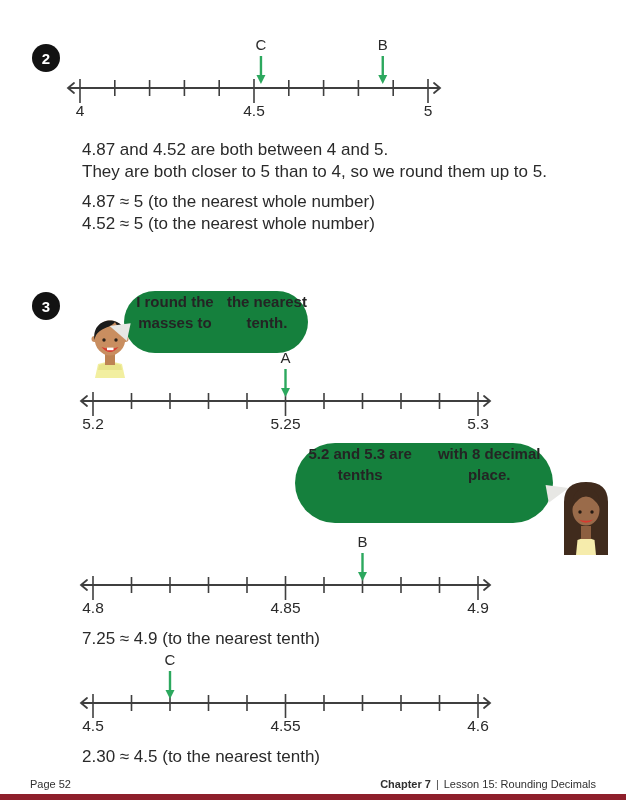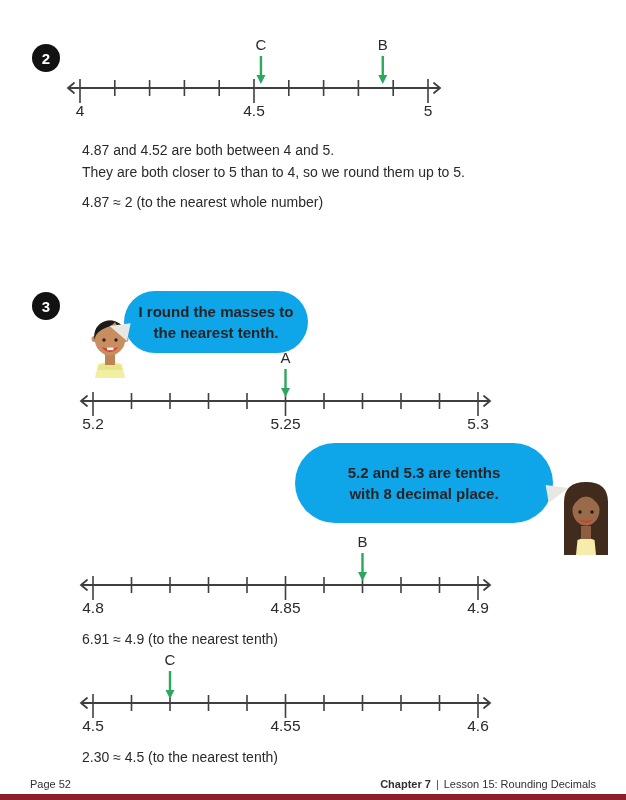--- a/index.html
+++ b/index.html
@@ -6,25 +6,25 @@
   .page{
     position:relative;width:626px;height:800px;background:#ffffff;overflow:hidden;
     font-family:"Liberation Sans","DejaVu Sans",sans-serif;color:#2a2a2a;
   }
   .badge{
     position:absolute;width:28px;height:28px;border-radius:50%;background:#121212;color:#ffffff;
     display:flex;align-items:center;justify-content:center;font-size:15px;font-weight:bold;
   }
   .nl{position:absolute;}
   .nl svg text{font-family:"Liberation Sans","DejaVu Sans",sans-serif;fill:#2a2a2a;}
-  .body-text{position:absolute;left:82px;font-size:14px;line-height:22px;color:#2a2a2a;}
+  .body-text{position:absolute;left:82px;font-size:17px;line-height:22px;color:#2a2a2a;}
   .body-text.tight{line-height:20.5px;}
   .bubble{
-    position:absolute;background:#0ea5e9;border-radius:36px;
-    display:flex;flex-direction:column;justify-content:center;
+    position:absolute;background:#15803d;border-radius:36px;
+    display:flex;justify-content:center;
     font-size:15px;font-weight:600;color:#242424;text-align:center;
   }
   .bubble .bline{line-height:21px;}
   .tail{position:absolute;width:0;height:0;}
   .tail-left{
     left:-15px;bottom:14px;
     border-top:7px solid transparent;border-bottom:11px solid transparent;
     border-right:20px solid #e7e7e4;transform:rotate(12deg);
   }
   .tail-right{
@@ -75,21 +75,22 @@
         <line x1="332.76" y1="20" x2="332.76" y2="40" stroke="#2ca85e" stroke-width="2.4"></line>
         <polygon points="328.26,39 337.26,39 332.76,48" fill="#2ca85e"></polygon>
       </svg></div>
 
   <div class="body-text" style="top:139px;">
     <div>4.87 and 4.52 are both between 4 and 5.</div>
     <div>They are both closer to 5 than to 4, so we round them up to 5.</div>
   </div>
 
   <div class="body-text" style="top:191px;">
-    <div>4.87 ≈ 2 (to the nearest whole number)</div>
+    <div>4.87 ≈ 5 (to the nearest whole number)</div>
+    <div>4.52 ≈ 5 (to the nearest whole number)</div>
   </div>
 
 
   <div class="badge" style="left:32px;top:292px;">3</div>
 
   <div class="avatar" style="left:84px;top:310px;width:52px;height:68px;">
     <svg width="52" height="68" viewBox="0 0 52 68">
       <path d="M11 68 L14 54 Q26 50 38 54 L41 68 Z" fill="#f2efa0"></path>
       <path d="M14 60 L15 55 Q26 51 37 55 L38 60 Z" fill="#e8e48b"></path>
       <rect x="21" y="42" width="10" height="13" fill="#bd8352"></rect>
@@ -169,21 +170,21 @@
         <line x1="369.5" y1="44" x2="369.5" y2="60" stroke="#3f3f3f" stroke-width="1.6"></line>
         <line x1="408" y1="43" x2="408" y2="67" stroke="#3f3f3f" stroke-width="1.6"></line>
         <text x="23" y="80" text-anchor="middle" font-size="15.5">4.8</text>
         <text x="215.5" y="80" text-anchor="middle" font-size="15.5">4.85</text>
         <text x="408" y="80" text-anchor="middle" font-size="15.5">4.9</text>
         <text x="292.5" y="14" text-anchor="middle" font-size="15">B</text>
         <line x1="292.5" y1="20" x2="292.5" y2="40" stroke="#2ca85e" stroke-width="2.4"></line>
         <polygon points="288,39 297,39 292.5,48" fill="#2ca85e"></polygon>
       </svg></div>
 
-  <div class="body-text" style="top:628px;">6.91 ≈ 4.9 (to the nearest tenth)</div>
+  <div class="body-text" style="top:628px;">7.25 ≈ 4.9 (to the nearest tenth)</div>
 
   <div class="nl" style="left:70px;top:651px;width:430px;height:86px;"><svg width="430" height="86" viewBox="0 0 430 86">
         <line x1="11" y1="52" x2="420" y2="52" stroke="#3f3f3f" stroke-width="1.8"></line>
         <polyline points="17,47 11,52 17,57" fill="none" stroke="#3f3f3f" stroke-width="1.8" stroke-linecap="round"></polyline>
         <polyline points="414,47 420,52 414,57" fill="none" stroke="#3f3f3f" stroke-width="1.8" stroke-linecap="round"></polyline>
         <line x1="23" y1="43" x2="23" y2="67" stroke="#3f3f3f" stroke-width="1.6"></line>
         <line x1="61.5" y1="44" x2="61.5" y2="60" stroke="#3f3f3f" stroke-width="1.6"></line>
         <line x1="100" y1="44" x2="100" y2="60" stroke="#3f3f3f" stroke-width="1.6"></line>
         <line x1="138.5" y1="44" x2="138.5" y2="60" stroke="#3f3f3f" stroke-width="1.6"></line>
         <line x1="177" y1="44" x2="177" y2="60" stroke="#3f3f3f" stroke-width="1.6"></line>

